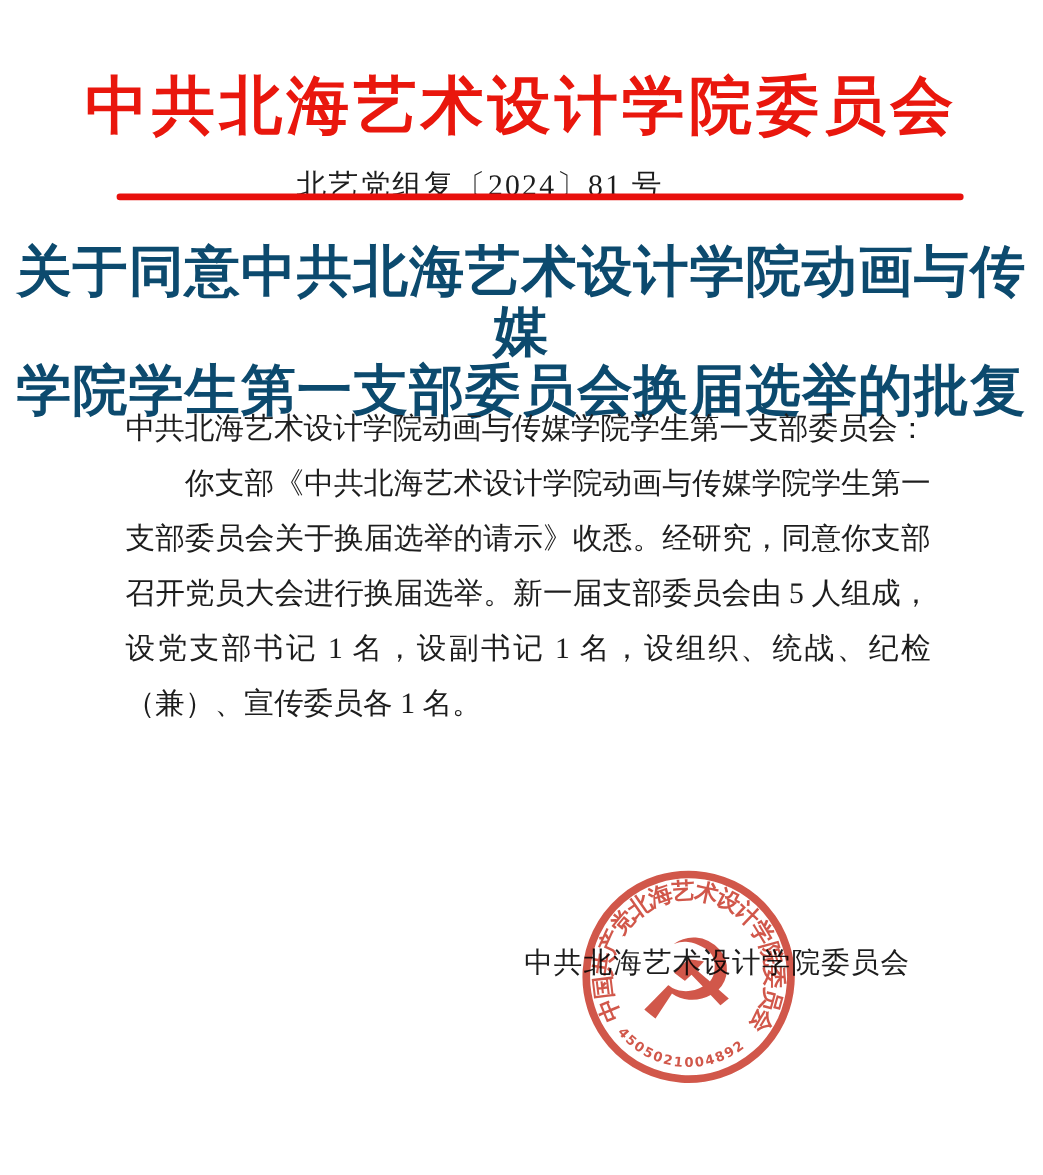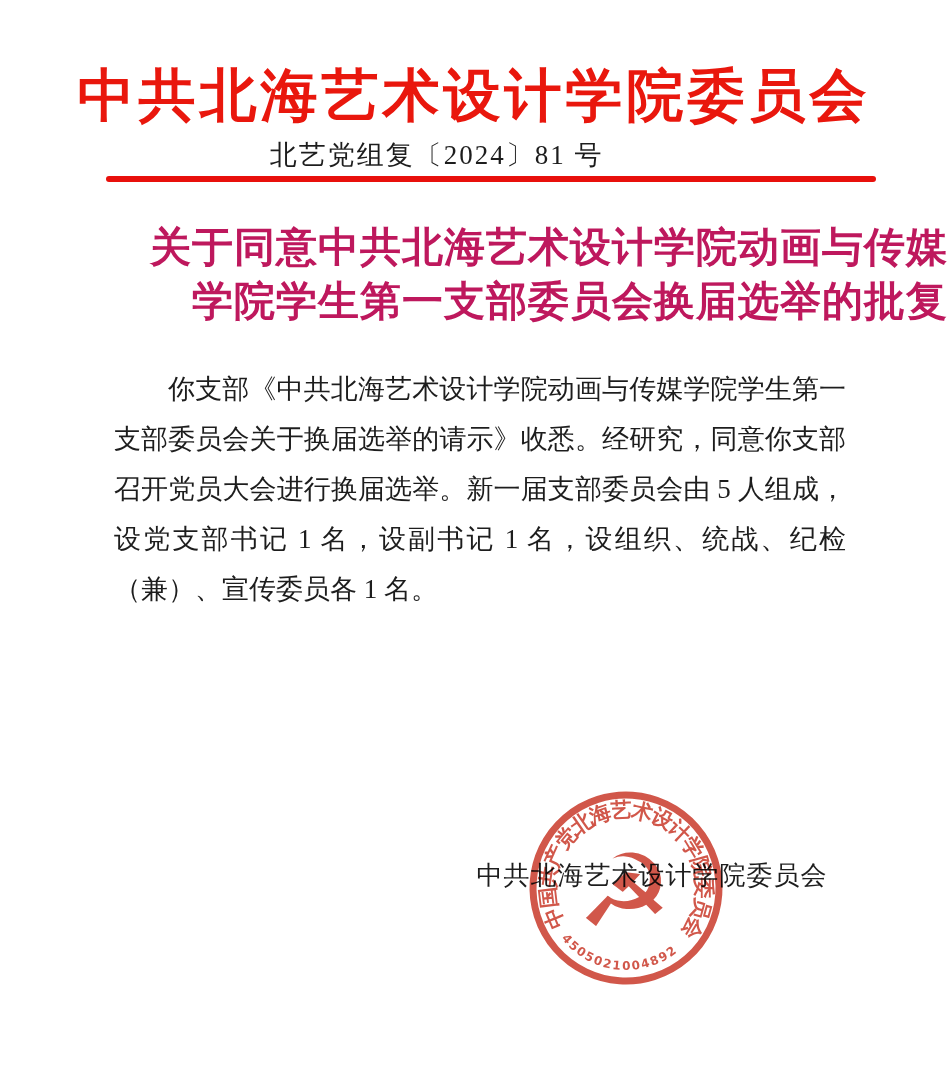--- a/index.html
+++ b/index.html
@@ -24,21 +24,21 @@
     width: 948px;
     text-align: center;
     font-size: 57px;
     font-weight: 700;
     letter-spacing: 4px;
     color: #e9170d;
     white-space: nowrap;
   }
   .doc-number {
     position: absolute;
-    top: 137px;
+    top: 150px;
     left: 0;
     width: 873px;
     text-align: center;
     font-size: 27px;
     color: #1d1d1d;
     letter-spacing: 2px;
     white-space: nowrap;
   }
   .red-rule {
     position: absolute;
@@ -47,25 +47,25 @@
     width: 770px;
     height: 6px;
     background: #e8100c;
     border-radius: 3px;
   }
   .doc-title {
     position: absolute;
     top: 220px;
     left: 0;
     width: 948px;
-    text-align: right;
-    font-size: 41px;
+    text-align: center;
+    font-size: 50px;
     font-weight: 700;
     line-height: 54px;
-    color: #be185d;
+    color: #0c4a6e;
     letter-spacing: 1px;
   }
   .body-text {
     position: absolute;
     top: 364px;
     left: 114px;
     width: 732px;
     font-size: 27px;
     line-height: 50px;
     text-align: justify;
@@ -119,20 +119,21 @@
   <div class="doc-number">北艺党组复〔2024〕81 号</div>
 
   <div class="red-rule"></div>
 
   <div class="doc-title">
     <div>关于同意中共北海艺术设计学院动画与传媒</div>
     <div>学院学生第一支部委员会换届选举的批复</div>
   </div>
 
   <div class="body-text">
+    <p>中共北海艺术设计学院动画与传媒学院学生第一支部委员会：</p>
     <p class="indent">你支部《中共北海艺术设计学院动画与传媒学院学生第一支部委员会关于换届选举的请示》收悉。经研究，同意你支部召开党员大会进行换届选举。新一届支部委员会由 5 人组成，设党支部书记 1 名，设副书记 1 名，设组织、统战、纪检（兼）、宣传委员各 1 名。</p>
   </div>
 
   <div class="signature-org">中共北海艺术设计学院委员会</div>
 
 
   <div class="seal">
     <svg width="204" height="204" viewBox="0 0 204 204" xmlns="http://www.w3.org/2000/svg">
       <g transform="translate(2,2)">
         <circle cx="100" cy="100" r="93" fill="none" stroke="#c93a2a" stroke-width="7" stroke-opacity="0.92"></circle>

